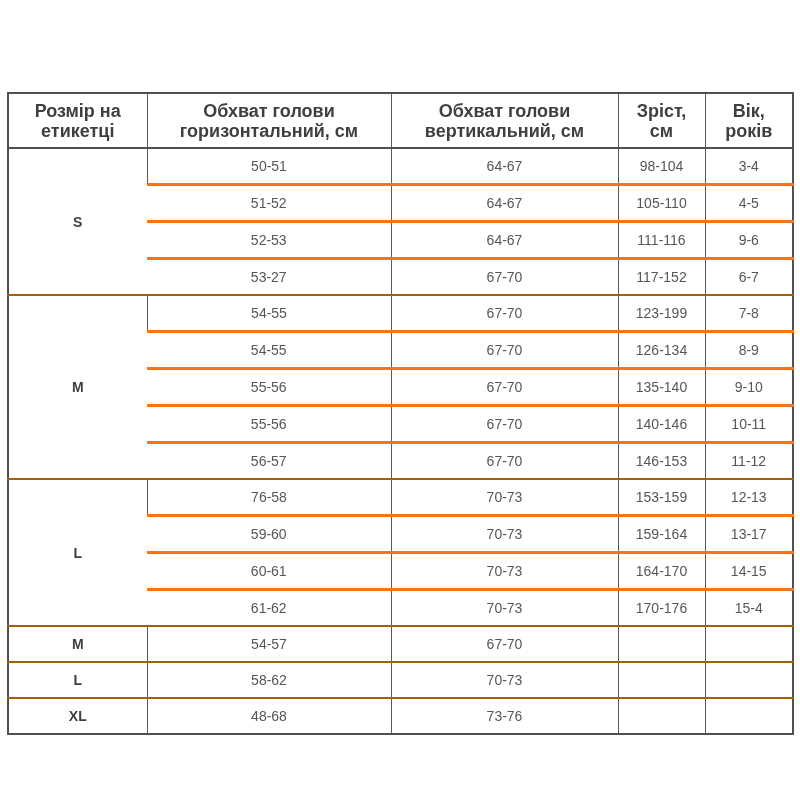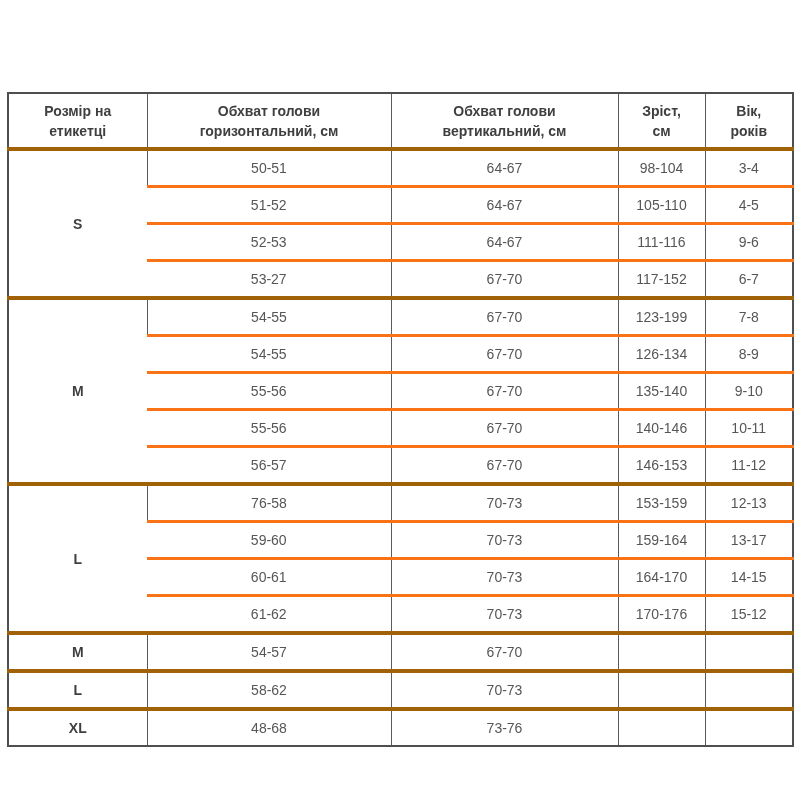--- a/index.html
+++ b/index.html
@@ -32,39 +32,39 @@
   th, td {
     border-left: 1px solid #5a5a5a;
     text-align: center;
     vertical-align: middle;
     padding: 0;
   }
   th:first-child, td:first-child { border-left: none; }
 
   th {
     height: 53px;
-    font-size: 14px;
+    font-size: 18px;
     font-weight: 700;
     color: #3f3f3f;
     border-bottom: 2px solid #4f4f4f;
   }
   th .hline { line-height: 20px; }
 
   td {
     height: 34px;
     font-size: 14px;
     font-weight: 400;
     color: #565656;
   }
   td.size {
     font-weight: 700;
     color: #3f3f3f;
   }
   tr.row-sep td   { border-top: 3px solid #f97316; }
-  tr.group-start td { border-top: 4px solid #a16207; }
+  tr.group-start td { border-top: 2px solid #a16207; }
 </style>
 </head>
 <body>
 
 <div class="page">
   <table class="size-chart">
     <colgroup>
       <col class="c-size">
         <col class="c-horizontal">
         <col class="c-vertical">
@@ -171,21 +171,21 @@
       <tr class="row-sep">
         <td>60-61</td>
         <td>70-73</td>
         <td>164-170</td>
         <td>14-15</td>
       </tr>
       <tr class="row-sep">
         <td>61-62</td>
         <td>70-73</td>
         <td>170-176</td>
-        <td>15-12</td>
+        <td>15-4</td>
       </tr>
 
       <tr class="group-start">
         <td class="size">M</td>
         <td>54-57</td>
         <td>67-70</td>
         <td></td>
         <td></td>
       </tr>
 

